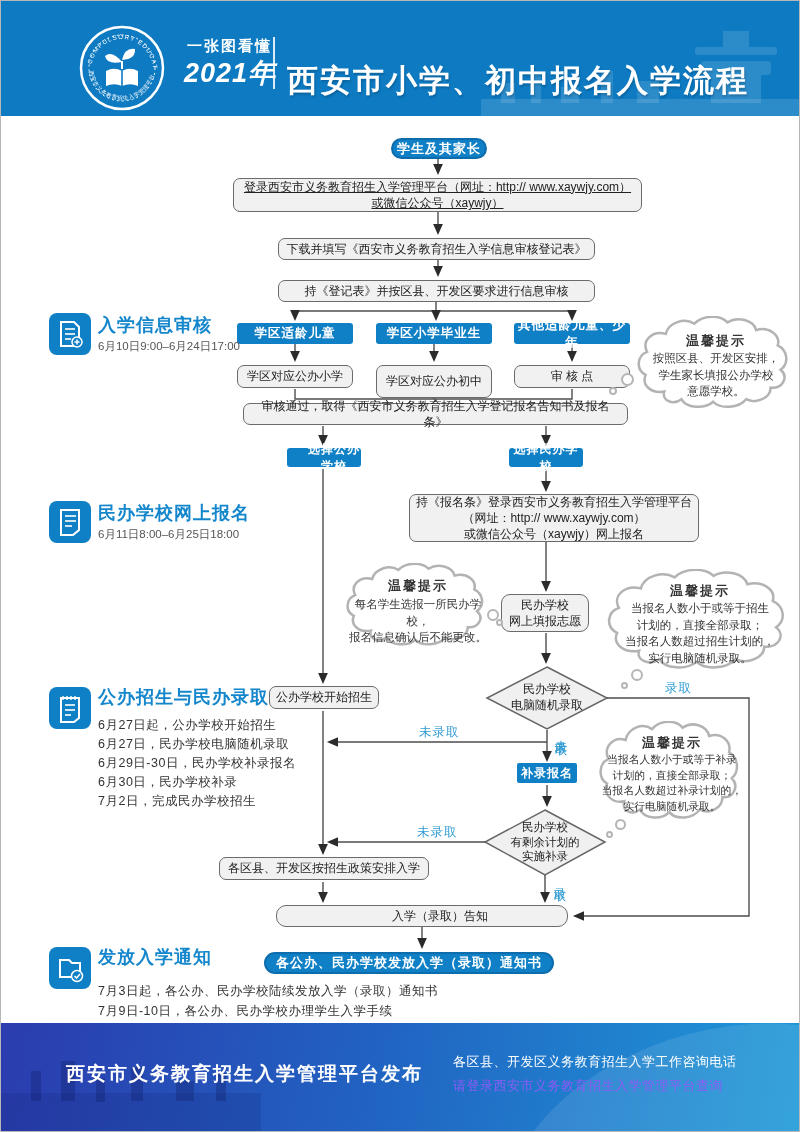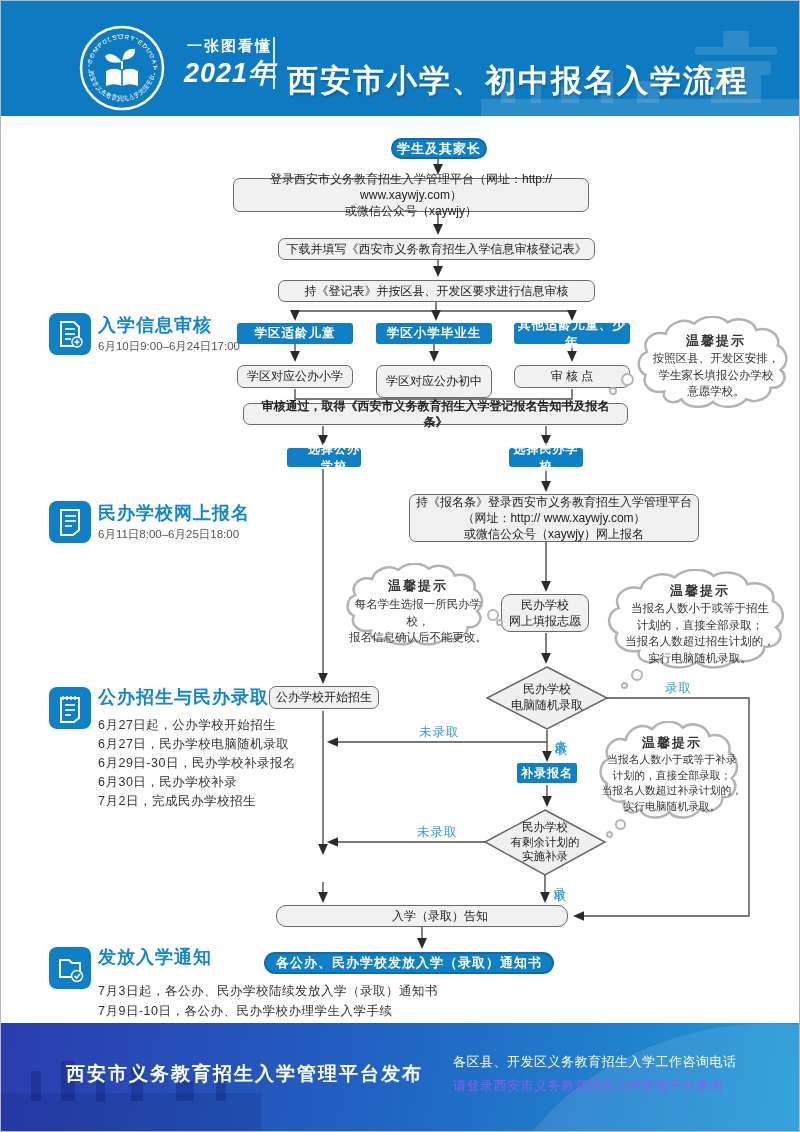--- a/index.html
+++ b/index.html
@@ -146,21 +146,21 @@
       <line x1="544" y1="874" x2="544" y2="900" marker-end="url(#arr)"></line>
       <line x1="322" y1="881" x2="322" y2="900" marker-end="url(#arr)"></line>
       <line x1="421" y1="926" x2="421" y2="946" marker-end="url(#arr)"></line>
     </g>
   </svg>
 
   <div class="bluepill" style="left:390px;top:137px;width:96px;height:21px;font-size:13px;">
       <span>学生及其家长</span>
     </div>
 
-  <div class="fbox" style="left:232px;top:177px;width:356px;height:34px;">
+  <div class="fbox" style="left:232px;top:177px;width:409px;height:34px;text-decoration:underline;">
     <div><span>登录西安市义务教育招生入学管理平台（网址：http:// www.xaywjy.com）</span><br><span>或微信公众号（xaywjy）</span></div>
   </div>
 
   <div class="fbox" style="left:277px;top:237px;width:317px;height:22px;">
       <span>下载并填写《西安市义务教育招生入学信息审核登记表》</span>
     </div>
 
   <div class="fbox" style="left:277px;top:279px;width:317px;height:22px;">
       <span>持《登记表》并按区县、开发区要求进行信息审核</span>
     </div>
@@ -178,21 +178,21 @@
   <div class="fbox" style="left:236px;top:364px;width:116px;height:23px;">
       <span>学区对应公办小学</span>
     </div>
   <div class="fbox" style="left:375px;top:364px;width:116px;height:33px;">
       <span>学区对应公办初中</span>
     </div>
   <div class="fbox" style="left:513px;top:364px;width:116px;height:23px;">
       <span>审 核 点</span>
     </div>
 
-  <div class="fbox" style="left:242px;top:402px;width:385px;height:22px;font-weight:bold;">
+  <div class="fbox" style="left:242px;top:402px;width:385px;height:22px;">
       <span>审核通过，取得《西安市义务教育招生入学登记报名告知书及报名条》</span>
     </div>
 
   <div class="bluetag" style="left:286px;top:447px;width:74px;height:19px;font-size:12px;border-radius:3px;padding-left:20px;">
       <span>选择公办学校</span>
     </div>
   <div class="bluetag" style="left:508px;top:447px;width:74px;height:19px;font-size:12px;border-radius:3px;justify-content:center;">
       <span>选择民办学校</span>
     </div>
 
@@ -217,20 +217,23 @@
   <div class="dtext" style="left:488px;top:810px;width:112px;height:62px;font-size:11.5px;">
     <span>民办学校</span>
     <span>有剩余计划的</span>
     <span>实施补录</span>
   </div>
 
   <div class="bluetag" style="left:516px;top:762px;width:60px;height:20px;font-size:12px;border-radius:2px;">
       <span>补录报名</span>
     </div>
 
+  <div class="fbox" style="left:218px;top:856px;width:210px;height:23px;">
+      <span>各区县、开发区按招生政策安排入学</span>
+    </div>
 
   <div class="fbox" style="left:275px;top:904px;width:292px;height:22px;border-radius:10px;padding-left:42px;">
       <span>入学（录取）告知</span>
     </div>
 
   <div class="bluepill" style="left:263px;top:951px;width:290px;height:22px;font-size:13px;">
       <span>各公办、民办学校发放入学（录取）通知书</span>
     </div>
 
   <div class="flabel" style="left:664px;top:679px;">录取</div>

